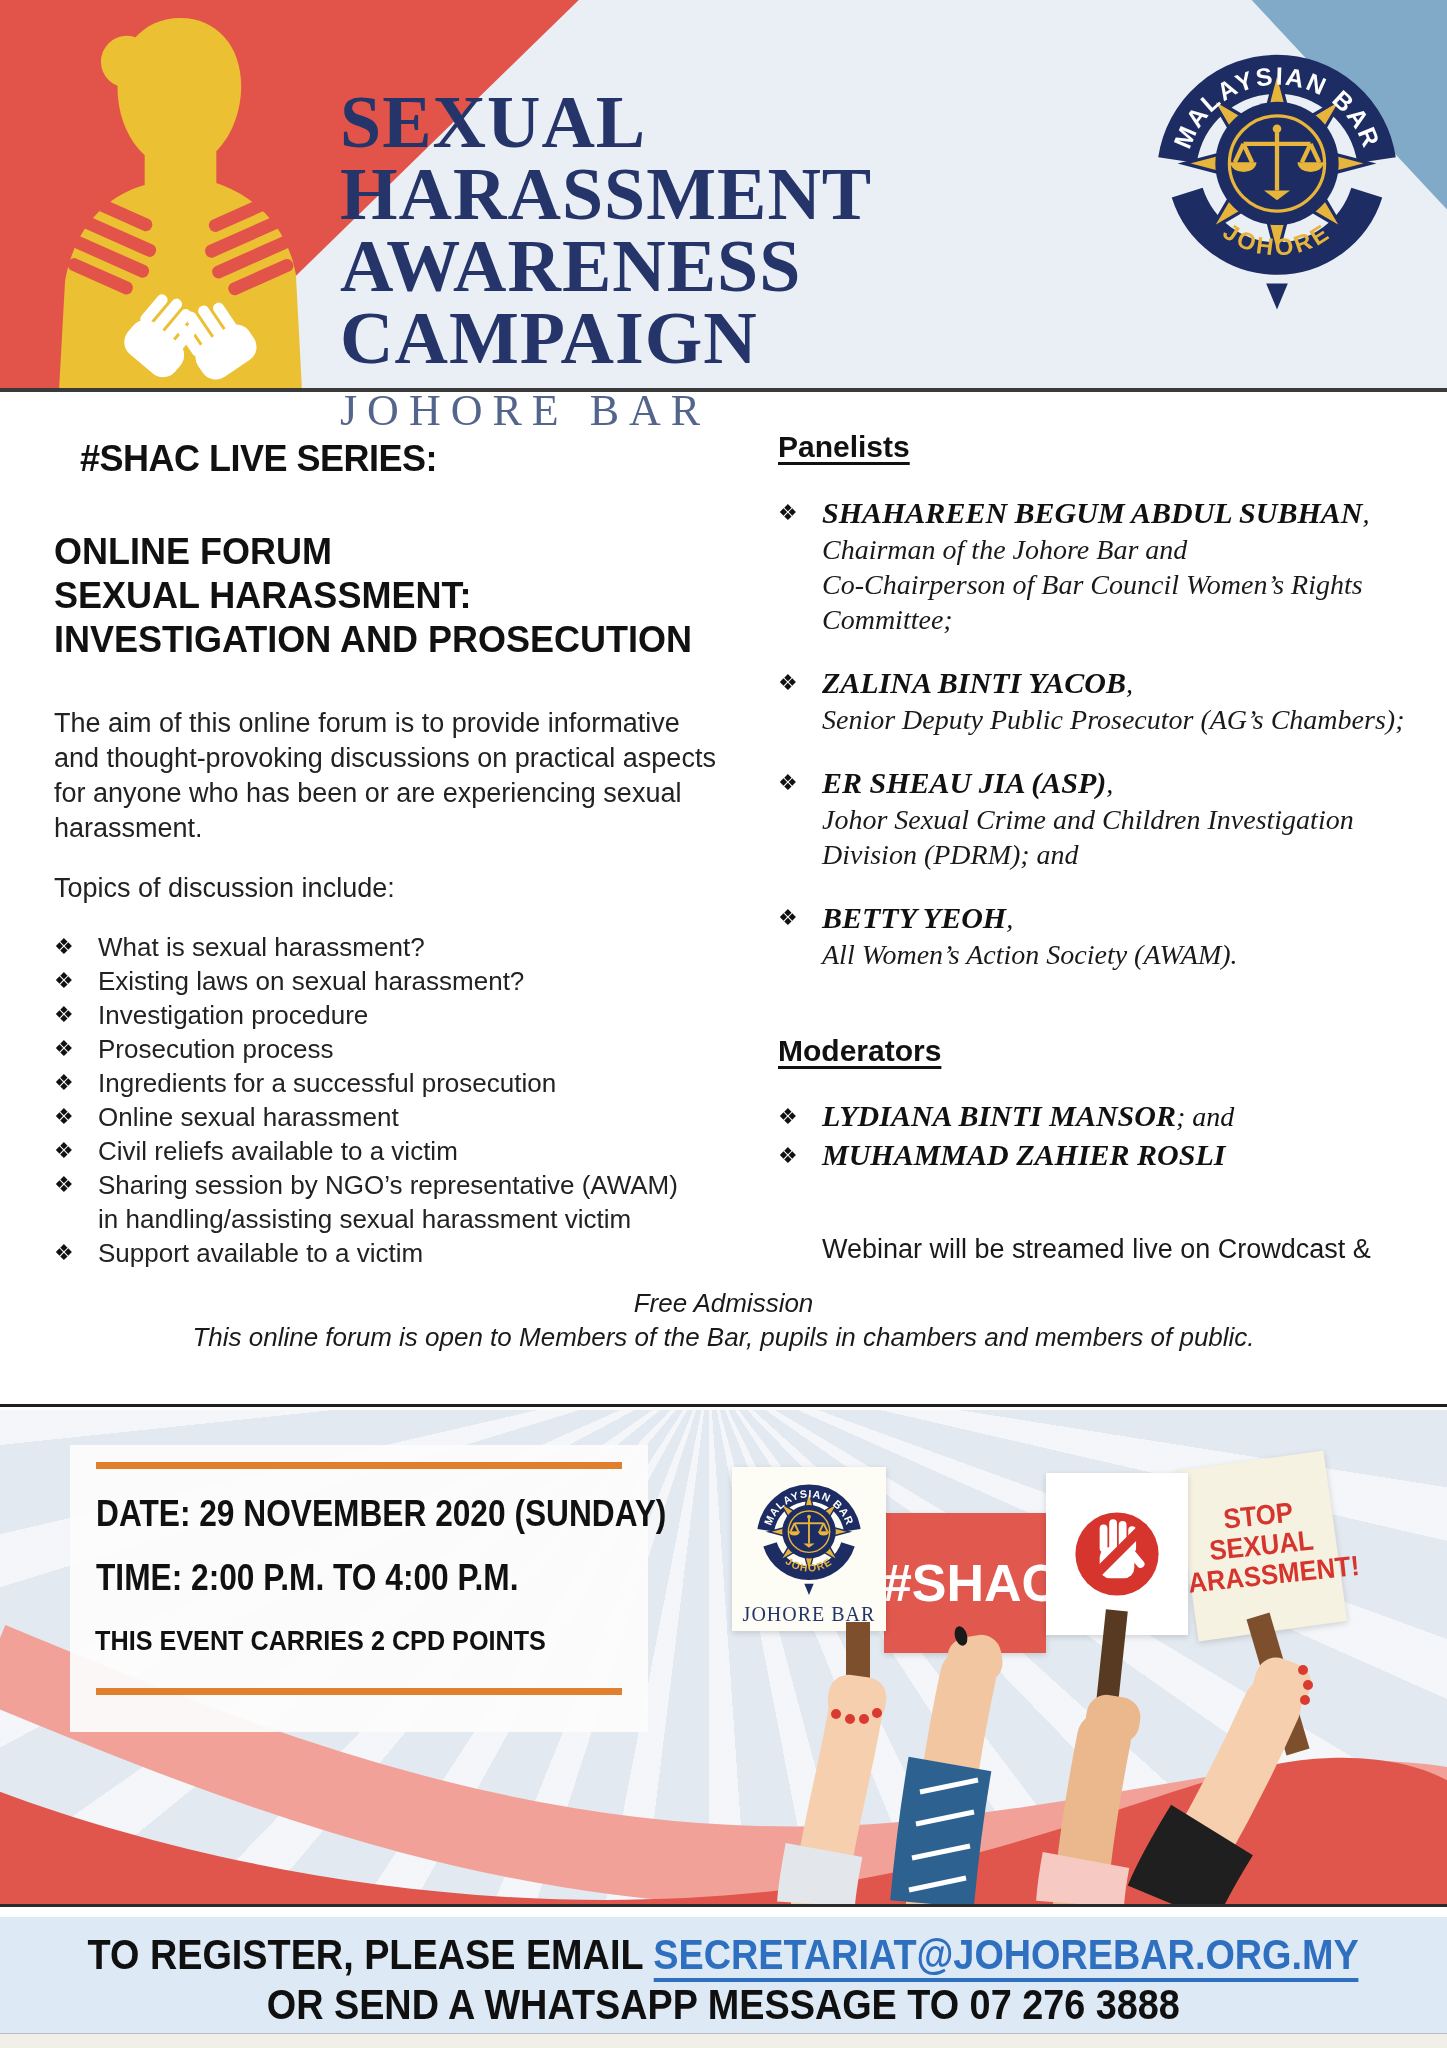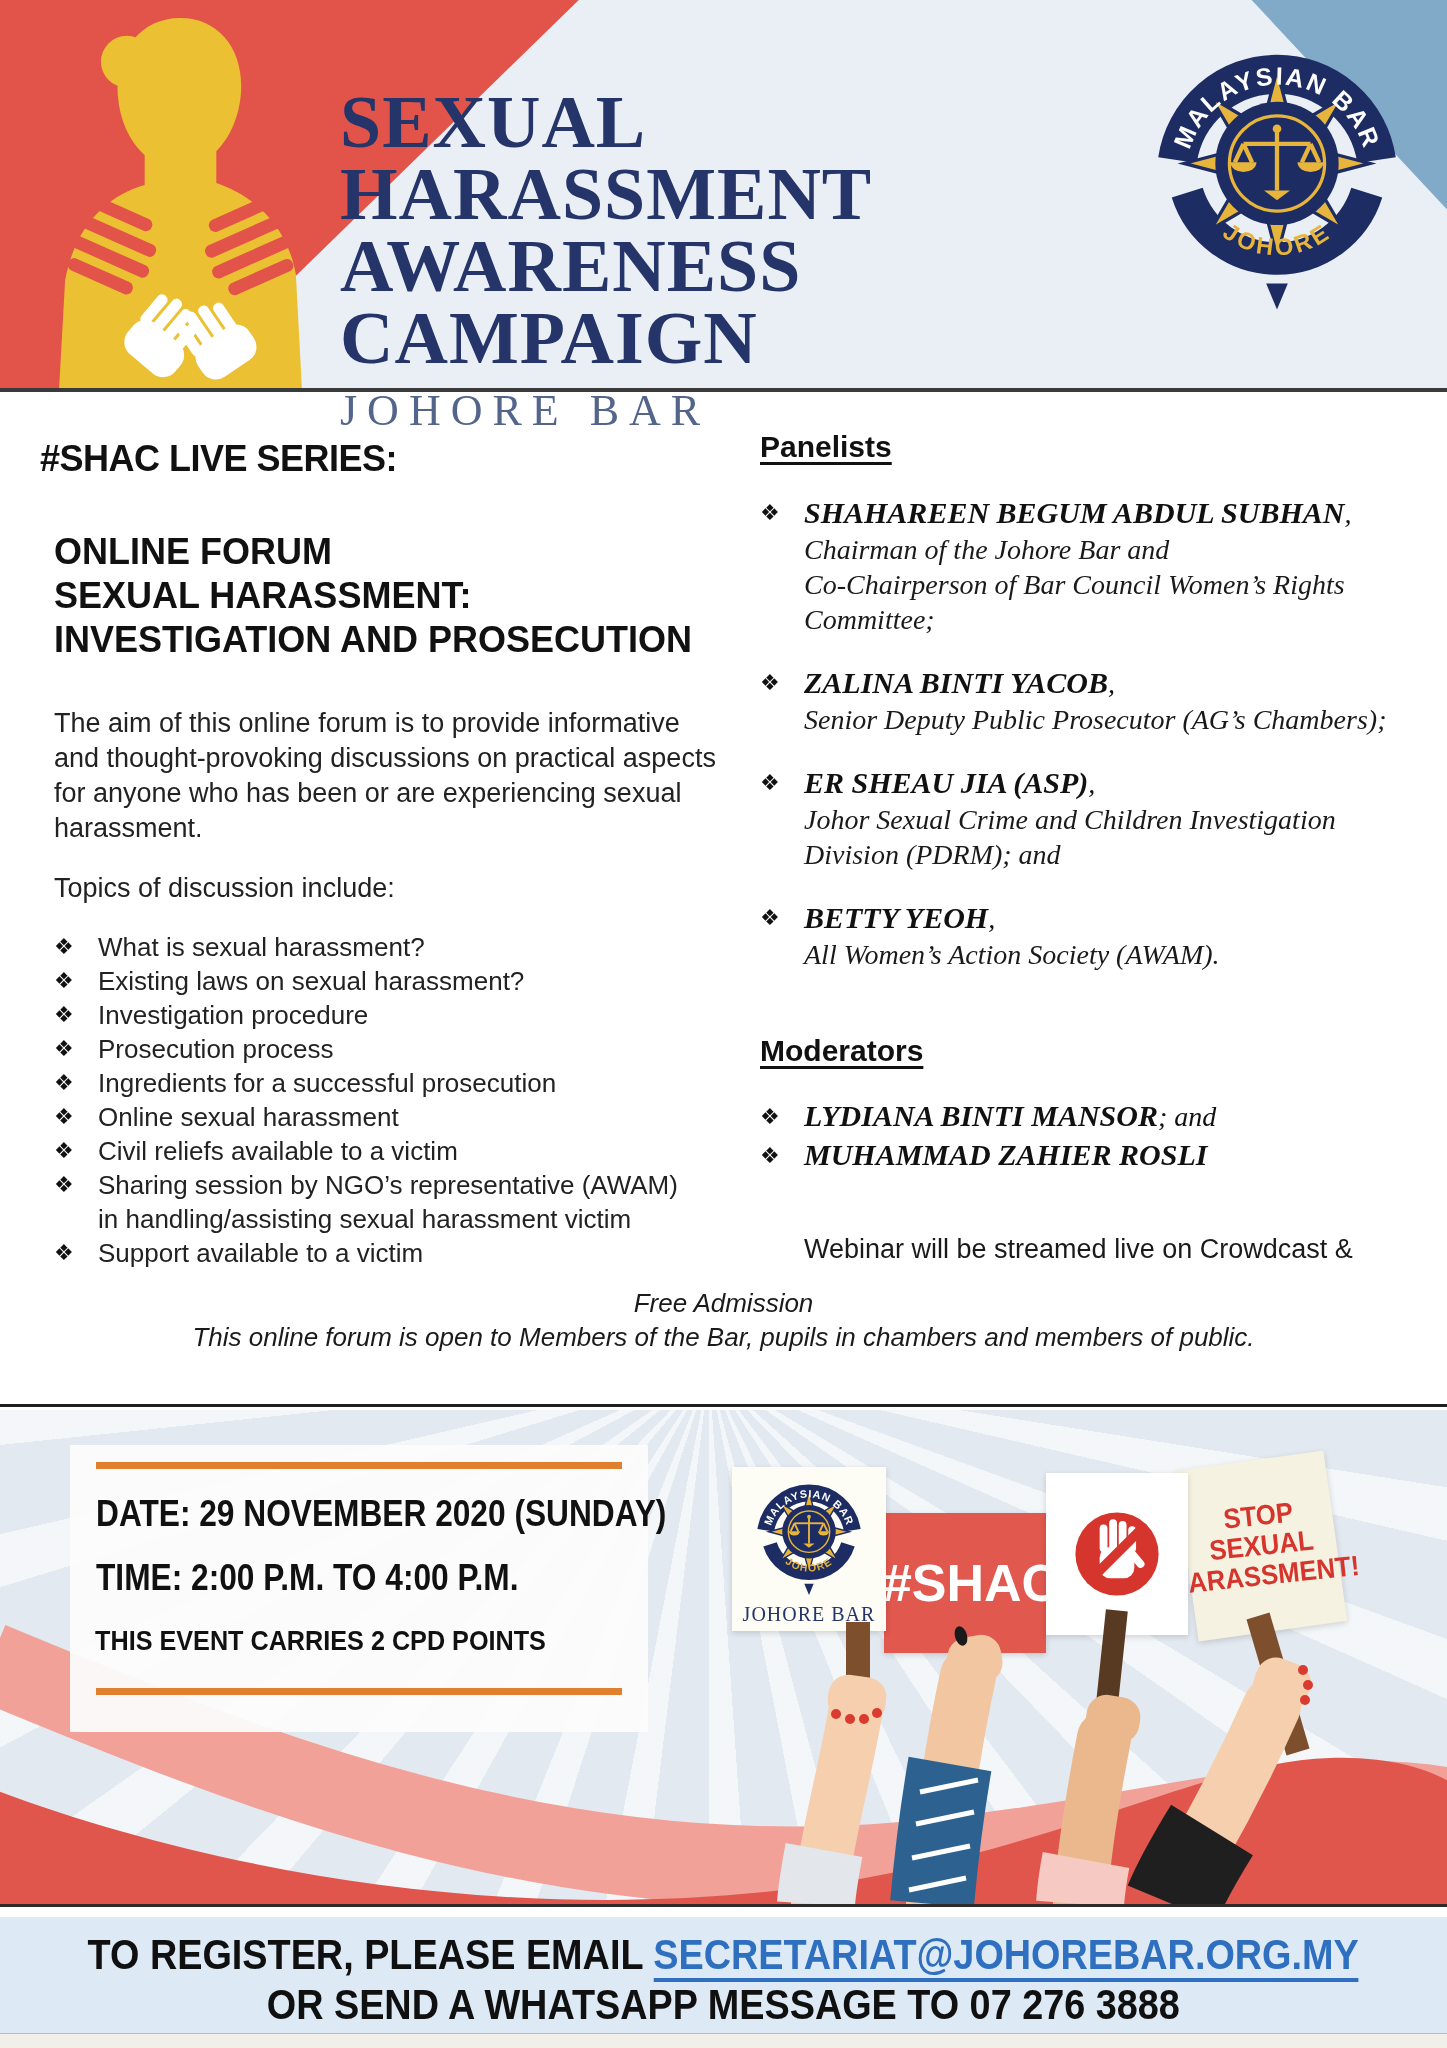--- a/index.html
+++ b/index.html
@@ -11,30 +11,30 @@
            clip-path:polygon(0 0,40% 0,12.5% 100%,0 100%);}
   .hdr-blue{position:absolute;left:0;top:0;width:100%;height:100%;background:#80aac8;
             clip-path:polygon(86.5% 0,100% 0,100% 54%);}
   .figure-svg{position:absolute;left:28px;top:0;width:305px;height:388px;}
   .titles{position:absolute;left:340px;top:86px;width:845px;text-align:left;}
   .t1{font-family:"Liberation Serif",serif;font-weight:bold;color:#25356a;font-size:74px;line-height:72px;letter-spacing:1px;}
   .t2{font-family:"Liberation Serif",serif;color:#54658c;font-size:44px;line-height:46px;letter-spacing:10px;margin-top:14px;}
   .logo-big{position:absolute;left:1158px;top:28px;width:238px;height:286px;}
   
   .col-left{position:absolute;left:40px;top:438px;width:700px;color:#181818;}
-  .h-sans{font-size:36px;font-weight:bold;letter-spacing:-0.5px;color:#111;}
+  .h-sans{font-size:36px;font-weight:bold;letter-spacing:-0.5px;color:#111;margin-left:40px;}
   .forum-title{margin-top:50px;margin-left:14px;}
   .forum-title div{font-size:36px;font-weight:bold;line-height:44px;color:#111;}
   .intro{margin-top:44px;margin-left:14px;width:668px;font-size:27px;line-height:35px;color:#222;}
   .topics-head{margin-top:13px;margin-left:14px;font-size:27px;color:#222;}
   .topics{margin-top:26px;margin-left:14px;}
   .topic{display:flex;align-items:flex-start;line-height:34px;font-size:26px;color:#222;}
   .blt{width:44px;flex:0 0 44px;font-family:"DejaVu Sans",sans-serif;font-size:22px;color:#111;line-height:34px;}
   .topic .txt{width:588px;}
-  .col-right{position:absolute;left:760px;top:430px;width:670px;color:#181818;}
+  .col-right{position:absolute;left:778px;top:430px;width:670px;color:#181818;}
   .sec-head{font-size:30px;font-weight:bold;text-decoration:underline;text-underline-offset:5px;color:#111;}
   .pan{display:flex;align-items:flex-start;margin-top:27px;}
   .pan.first{margin-top:30px;}
   .pan .blt{line-height:37px;}
   .ptxt{font-family:"Liberation Serif",serif;font-size:28px;line-height:35px;}
   .pname{font-size:30px;line-height:37px;font-weight:bold;font-style:italic;color:#111;}
   .pname .after{font-weight:normal;font-style:italic;font-size:28px;}
   .pdesc{font-style:italic;color:#1a1a1a;}
   .mods .pname{line-height:36px;}
   .webinar{margin-top:60px;padding-left:44px;font-size:27px;color:#1a1a1a;}

